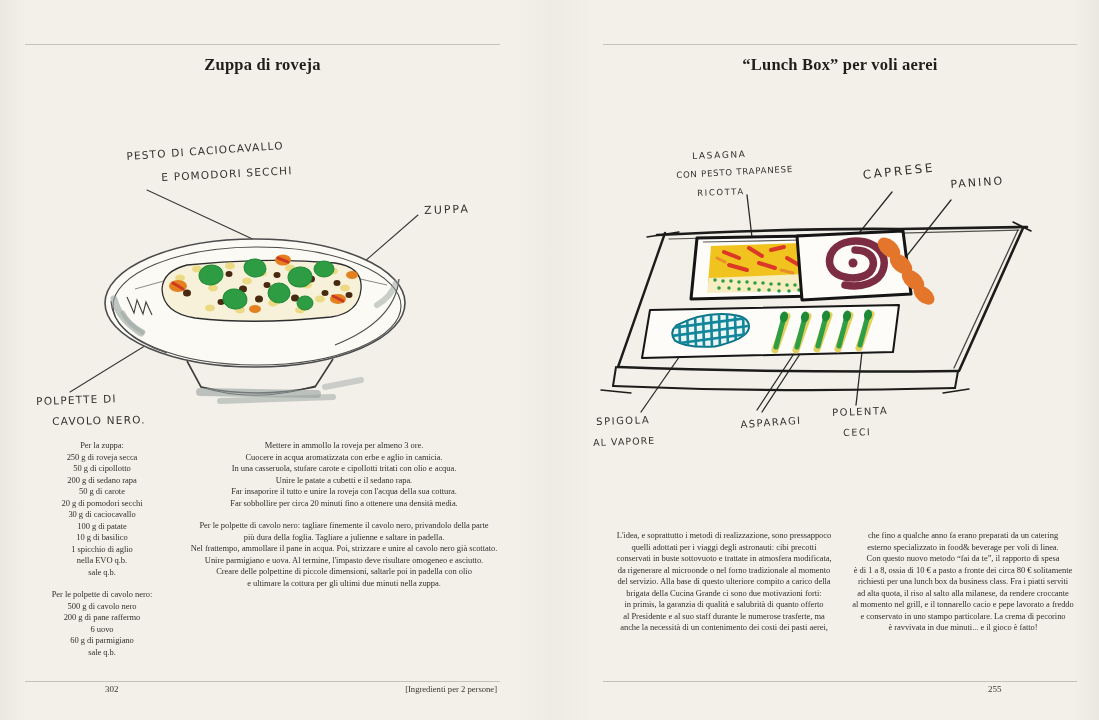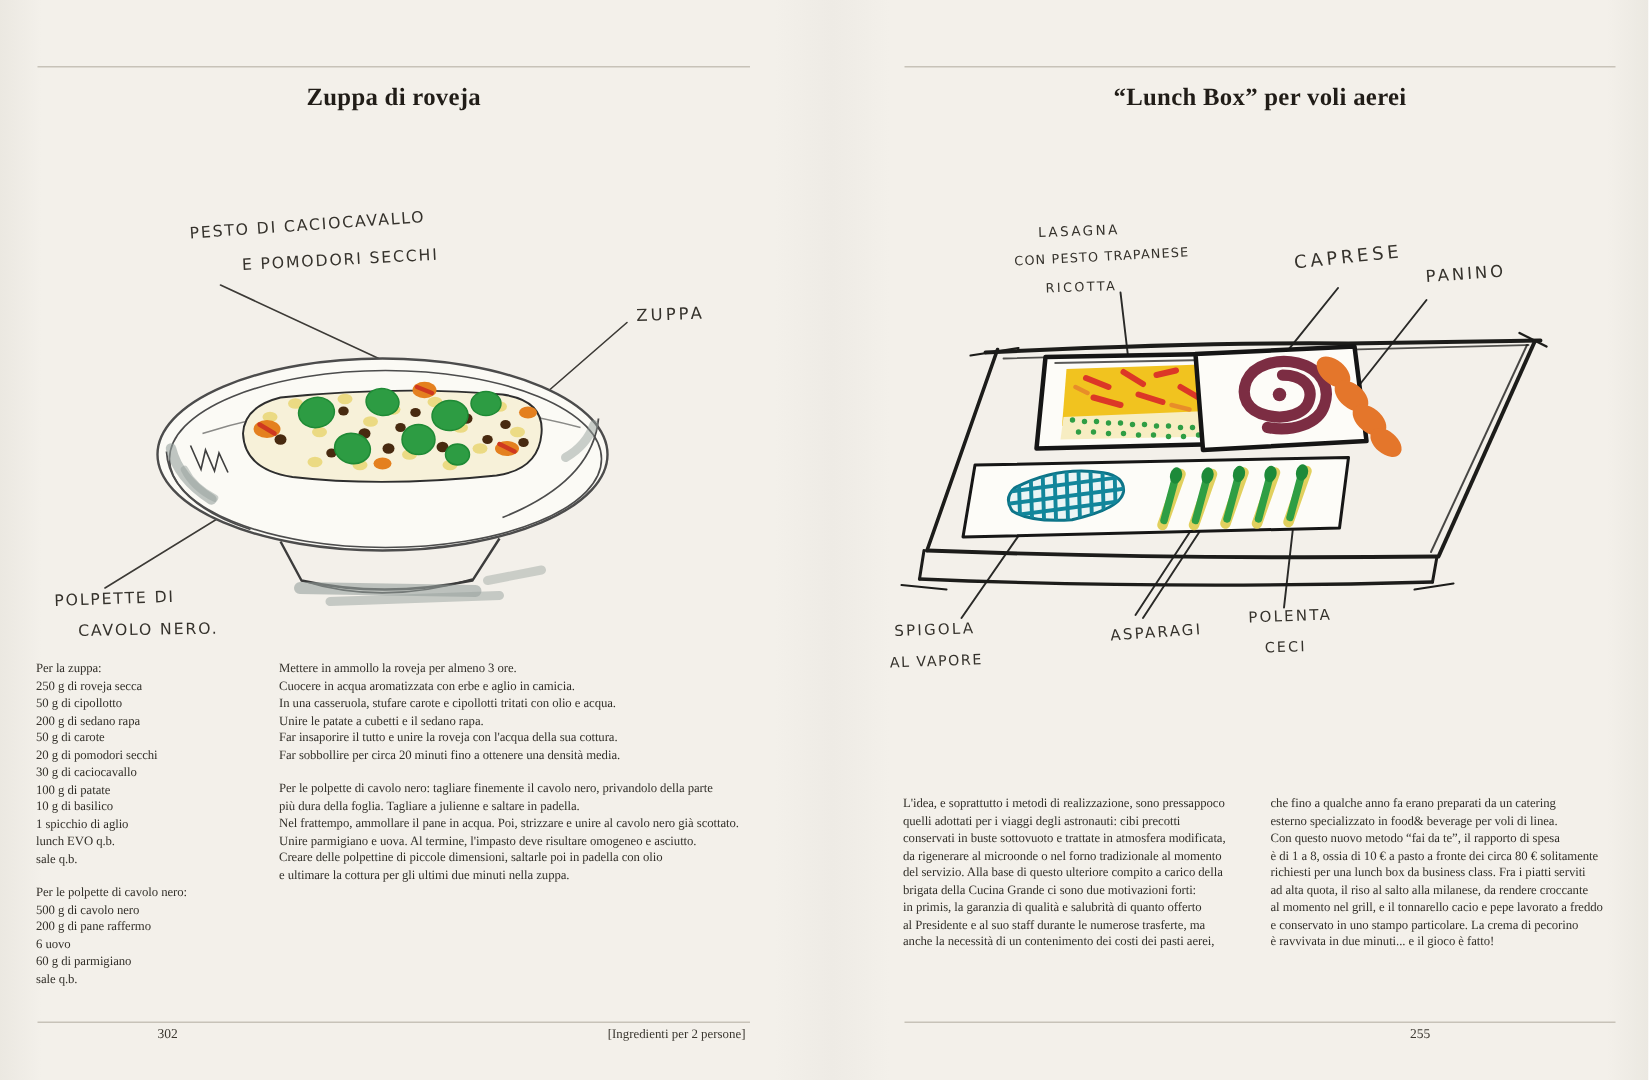--- a/index.html
+++ b/index.html
@@ -3,21 +3,21 @@
 <meta charset="utf-8">
 <style>
   html,body{margin:0;padding:0;}
   .spread{
     position:relative;width:1099px;height:720px;overflow:hidden;
     background:linear-gradient(90deg,#ebe8e1 0,#f3f0ea 2.5%,#f3f0ea 47%,#eeebe5 50.5%,#f3f0ea 54%,#f3f0ea 97.5%,#ebe8e1 100%);
     font-family:"Liberation Serif",serif;color:#33302a;
   }
   .rule{position:absolute;height:1px;background:#c7c2b8;}
   .page-title{position:absolute;top:55px;font-size:16.5px;font-weight:bold;text-align:center;color:#211d18;letter-spacing:.2px;}
-  .smalltext{font-size:8.5px;line-height:11.5px;letter-spacing:-.05px;}
+  .smalltext{font-size:8.5px;line-height:11.5px;letter-spacing:-.05px;text-align:center;}
   .ingredients{position:absolute;left:24px;top:440px;width:156px;}
   .ingredients .gap{height:11px;}
   .method{position:absolute;left:186px;top:440px;width:316px;}
   .method .para{white-space:pre;margin:0 0 11px 0;}
   .bodycol{position:absolute;top:530px;white-space:pre;}
   .col1{left:602px;width:244px;}
   .col2{left:847px;width:232px;}
   .pagenum{position:absolute;top:684px;font-size:9px;color:#3a362f;}
   .footnote{position:absolute;top:684px;left:300px;width:197px;text-align:right;font-size:8.6px;color:#3a362f;}
   .hand{position:absolute;font-family:"DejaVu Sans",sans-serif;color:#35322c;white-space:nowrap;transform-origin:left top;}
@@ -138,21 +138,21 @@
     <div>Per la zuppa:</div>
     <div>250 g di roveja secca</div>
     <div>50 g di cipollotto</div>
     <div>200 g di sedano rapa</div>
     <div>50 g di carote</div>
     <div>20 g di pomodori secchi</div>
     <div>30 g di caciocavallo</div>
     <div>100 g di patate</div>
     <div>10 g di basilico</div>
     <div>1 spicchio di aglio</div>
-    <div>lunch EVO q.b.</div>
+    <div>nella EVO q.b.</div>
     <div>sale q.b.</div>
     <div class="gap"></div>
     <div>Per le polpette di cavolo nero:</div>
     <div>500 g di cavolo nero</div>
     <div>200 g di pane raffermo</div>
     <div>6 uovo</div>
     <div>60 g di parmigiano</div>
     <div>sale q.b.</div>
   </div>
 
@@ -336,15 +336,15 @@
 richiesti per una lunch box da business class. Fra i piatti serviti
 ad alta quota, il riso al salto alla milanese, da rendere croccante
 al momento nel grill, e il tonnarello cacio e pepe lavorato a freddo
 e conservato in uno stampo particolare. La crema di pecorino
 è ravvivata in due minuti... e il gioco è fatto!</div>
 
   <div class="rule" style="left:25px;top:681px;width:475px;"></div>
   <div class="rule" style="left:603px;top:681px;width:474px;"></div>
   <div class="pagenum" style="left:105px;">302</div>
   <div class="footnote">[Ingredienti per 2 persone]</div>
-  <div class="pagenum" style="left:940px;">255</div>
+  <div class="pagenum" style="left:988px;">255</div>
 
 </div>
 
 </body></html>

